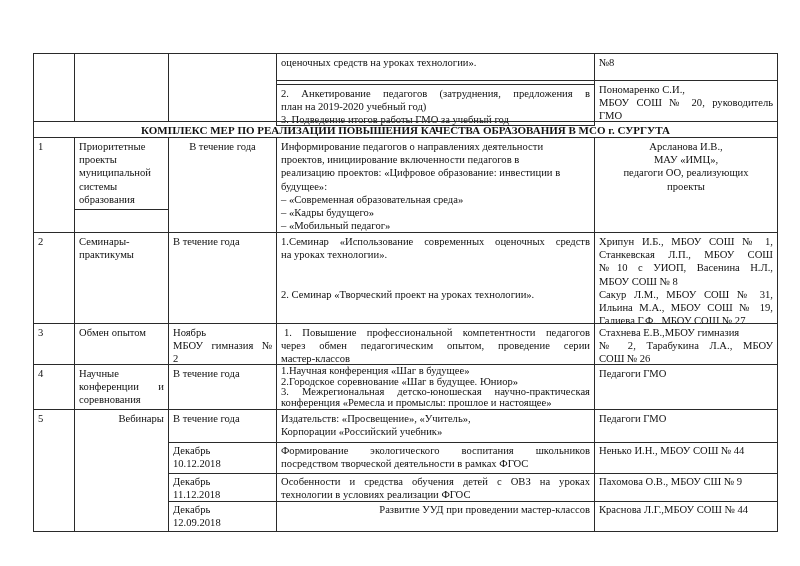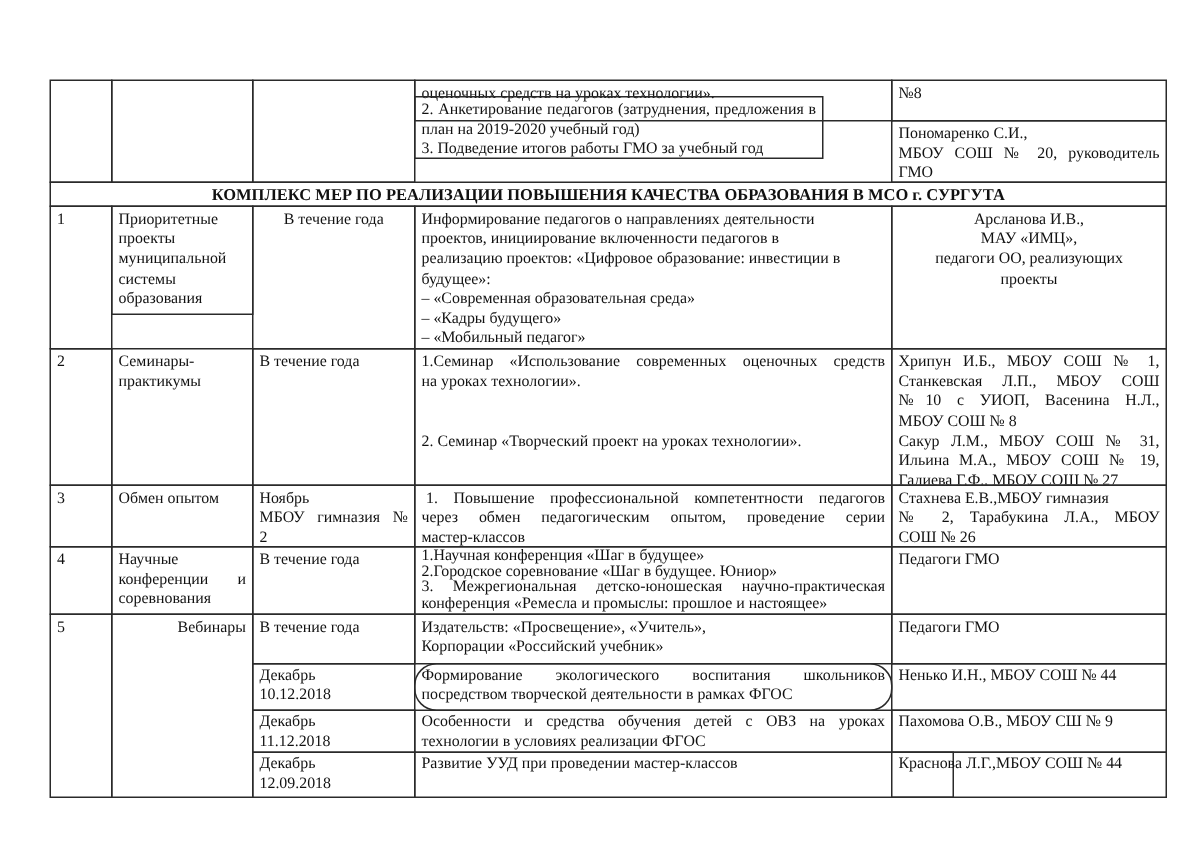--- a/index.html
+++ b/index.html
@@ -23,21 +23,21 @@
   <div class="cell" style="left:74px; top:53px; width:95px; height:69px;"></div>
   <div class="cell" style="left:168px; top:53px; width:109px; height:69px;"></div>
 
   <div class="cell" style="left:276px; top:53px; width:319px; height:28px;">
     <span class="line">оценочных средств на уроках технологии».</span>
   </div>
   <div class="cell" style="left:594px; top:53px; width:184px; height:28px;">
     <span class="line">№8</span>
   </div>
 
-  <div class="cell" style="left:276px; top:64px; width:273px; height:42px; padding-top:3px; line-height:12.8px;">
+  <div class="cell" style="left:276px; top:84px; width:319px; height:42px; padding-top:3px; line-height:12.8px;">
     <span class="jline">2. Анкетирование педагогов (затруднения, предложения в</span>
     <span class="line">план на 2019-2020 учебный год)</span>
     <span class="line">3. Подведение итогов работы ГМО за учебный год</span>
   </div>
   <div class="cell" style="left:594px; top:80px; width:184px; height:42px; padding-top:3px; line-height:12.8px;">
     <span class="line">Пономаренко С.И.,</span>
     <span class="jline">МБОУ СОШ № 20, руководитель</span>
     <span class="line">ГМО</span>
   </div>
 
@@ -157,21 +157,21 @@
     <span class="line">Корпорации «Российский учебник»</span>
   </div>
   <div class="cell" style="left:594px; top:409px; width:184px; height:34px;">
     <span class="line">Педагоги ГМО</span>
   </div>
 
   <div class="cell" style="left:168px; top:442px; width:109px; height:32px; padding-top:1px;">
     <span class="line">Декабрь</span>
     <span class="line">10.12.2018</span>
   </div>
-  <div class="cell" style="left:276px; top:442px; width:319px; height:32px; padding-top:1px;border-radius:15px;">
+  <div class="cell" style="left:276px; top:442px; width:319px; height:32px; padding-top:1px;">
     <span class="jline">Формирование экологического воспитания школьников</span>
     <span class="line">посредством творческой деятельности в рамках ФГОС</span>
   </div>
   <div class="cell" style="left:594px; top:442px; width:184px; height:32px; padding-top:1px;">
     <span class="line">Ненько И.Н., МБОУ СОШ № 44</span>
   </div>
 
   <div class="cell" style="left:168px; top:473px; width:109px; height:29px; padding-top:1px;">
     <span class="line">Декабрь</span>
     <span class="line">11.12.2018</span>
@@ -181,20 +181,20 @@
     <span class="line">технологии в условиях реализации ФГОС</span>
   </div>
   <div class="cell" style="left:594px; top:473px; width:184px; height:29px; padding-top:1px;">
     <span class="line">Пахомова О.В., МБОУ СШ № 9</span>
   </div>
 
   <div class="cell" style="left:168px; top:501px; width:109px; height:31px; padding-top:1px;">
     <span class="line">Декабрь</span>
     <span class="line">12.09.2018</span>
   </div>
-  <div class="cell" style="left:276px; top:501px; width:360px; height:31px; padding-top:1px;">
+  <div class="cell" style="left:276px; top:501px; width:319px; height:31px; padding-top:1px;text-align:right;">
     <span class="line">Развитие УУД при проведении мастер-классов</span>
   </div>
   <div class="cell" style="left:594px; top:501px; width:184px; height:31px; padding-top:1px;">
     <span class="line">Краснова Л.Г.,МБОУ СОШ № 44</span>
   </div>
 
 </div>
 
 </body></html>

